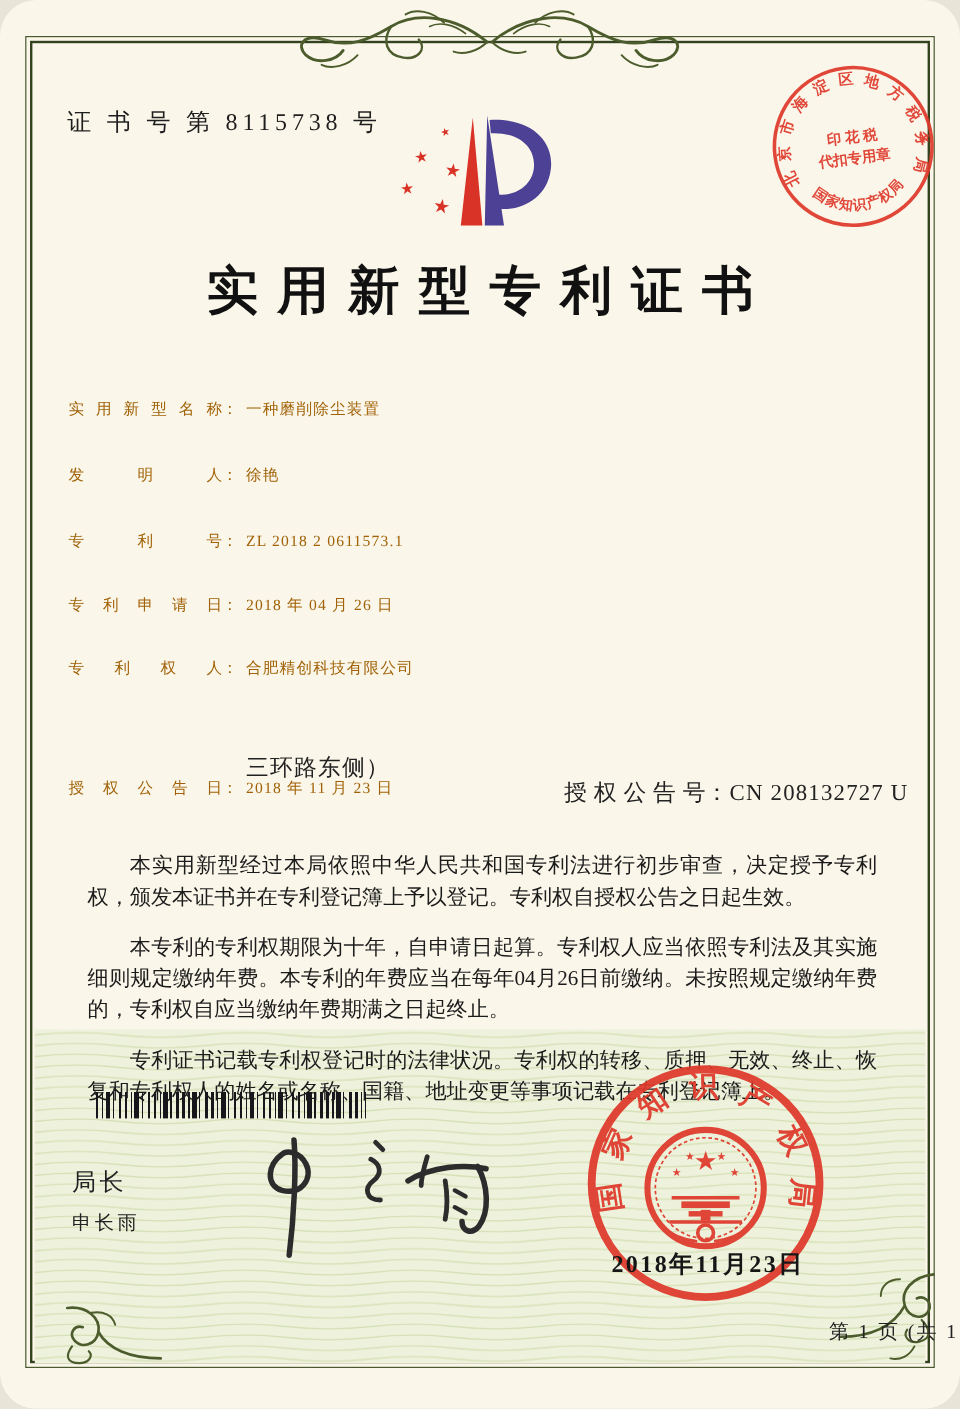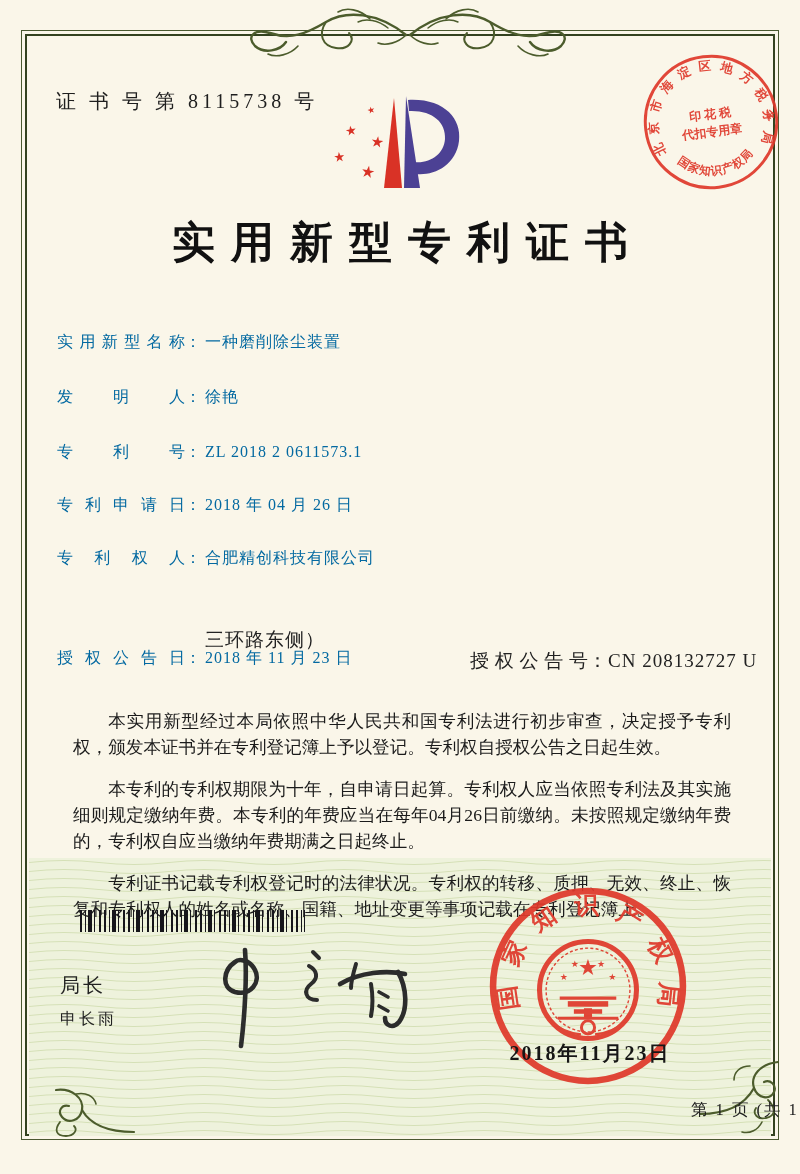--- a/index.html
+++ b/index.html
@@ -1,34 +1,34 @@
 <!DOCTYPE html>
 <html><head>
 <meta charset="utf-8">
 <style>
   html,body{margin:0;padding:0;background:#e8e4d8;}
   .page{
     position:relative;width:800px;height:1174px;margin:0 auto;
     background:#faf6e9;overflow:hidden;
-    font-family:"Liberation Serif","DejaVu Serif",serif;color:#222;
+    font-family:"Liberation Serif","DejaVu Serif",serif;color:#222;border-radius:30px;
   }
   
   .frame{position:absolute;left:21px;top:30px;width:756px;height:1108px;border:1px solid #4a5930;}
   .frame-inner{position:absolute;left:3px;top:3px;right:3px;bottom:3px;border:2px solid #33421f;}
   
   .band{position:absolute;left:29px;top:858px;width:742px;height:278px;background:#eef2dc;z-index:1;}
   .band svg{display:block;}
   
   .cert-no{position:absolute;left:56px;top:88px;font-size:20px;letter-spacing:4px;color:#1e1e1e;z-index:2;}
   .logo{position:absolute;left:328px;top:84px;z-index:2;}
   .tax-stamp{position:absolute;left:637px;top:48px;width:148px;height:148px;z-index:6;transform:rotate(-7deg);opacity:.92;}
   .doc-title{position:absolute;left:0;top:214px;width:100%;text-align:center;font-size:43px;font-weight:700;
     letter-spacing:16px;text-indent:16px;color:#111;z-index:2;}
   
-  .frow{position:absolute;left:57px;font-size:16px;color:#0369a1;z-index:2;white-space:nowrap;}
+  .frow{position:absolute;left:57px;font-size:13px;color:#a16207;z-index:2;white-space:nowrap;}
   .flabel{display:inline-block;width:128px;text-align:justify;text-align-last:justify;vertical-align:bottom;}
   .fcolon{display:inline-block;width:20px;}
   .fvalue{letter-spacing:1px;}
   .addr2{position:absolute;left:205px;top:627px;font-size:19px;z-index:2;letter-spacing:1px;}
   .grant-no{position:absolute;left:470px;top:648px;font-size:19px;z-index:2;white-space:nowrap;}
   .grant-no .flabel{width:118px;}
   
   .body-text{position:absolute;left:57px;top:692px;width:690px;font-size:17.6px;line-height:26px;
     text-align:justify;color:#1b1b1b;z-index:2;}
   .body-text p{margin:16px;text-indent:2em;}

